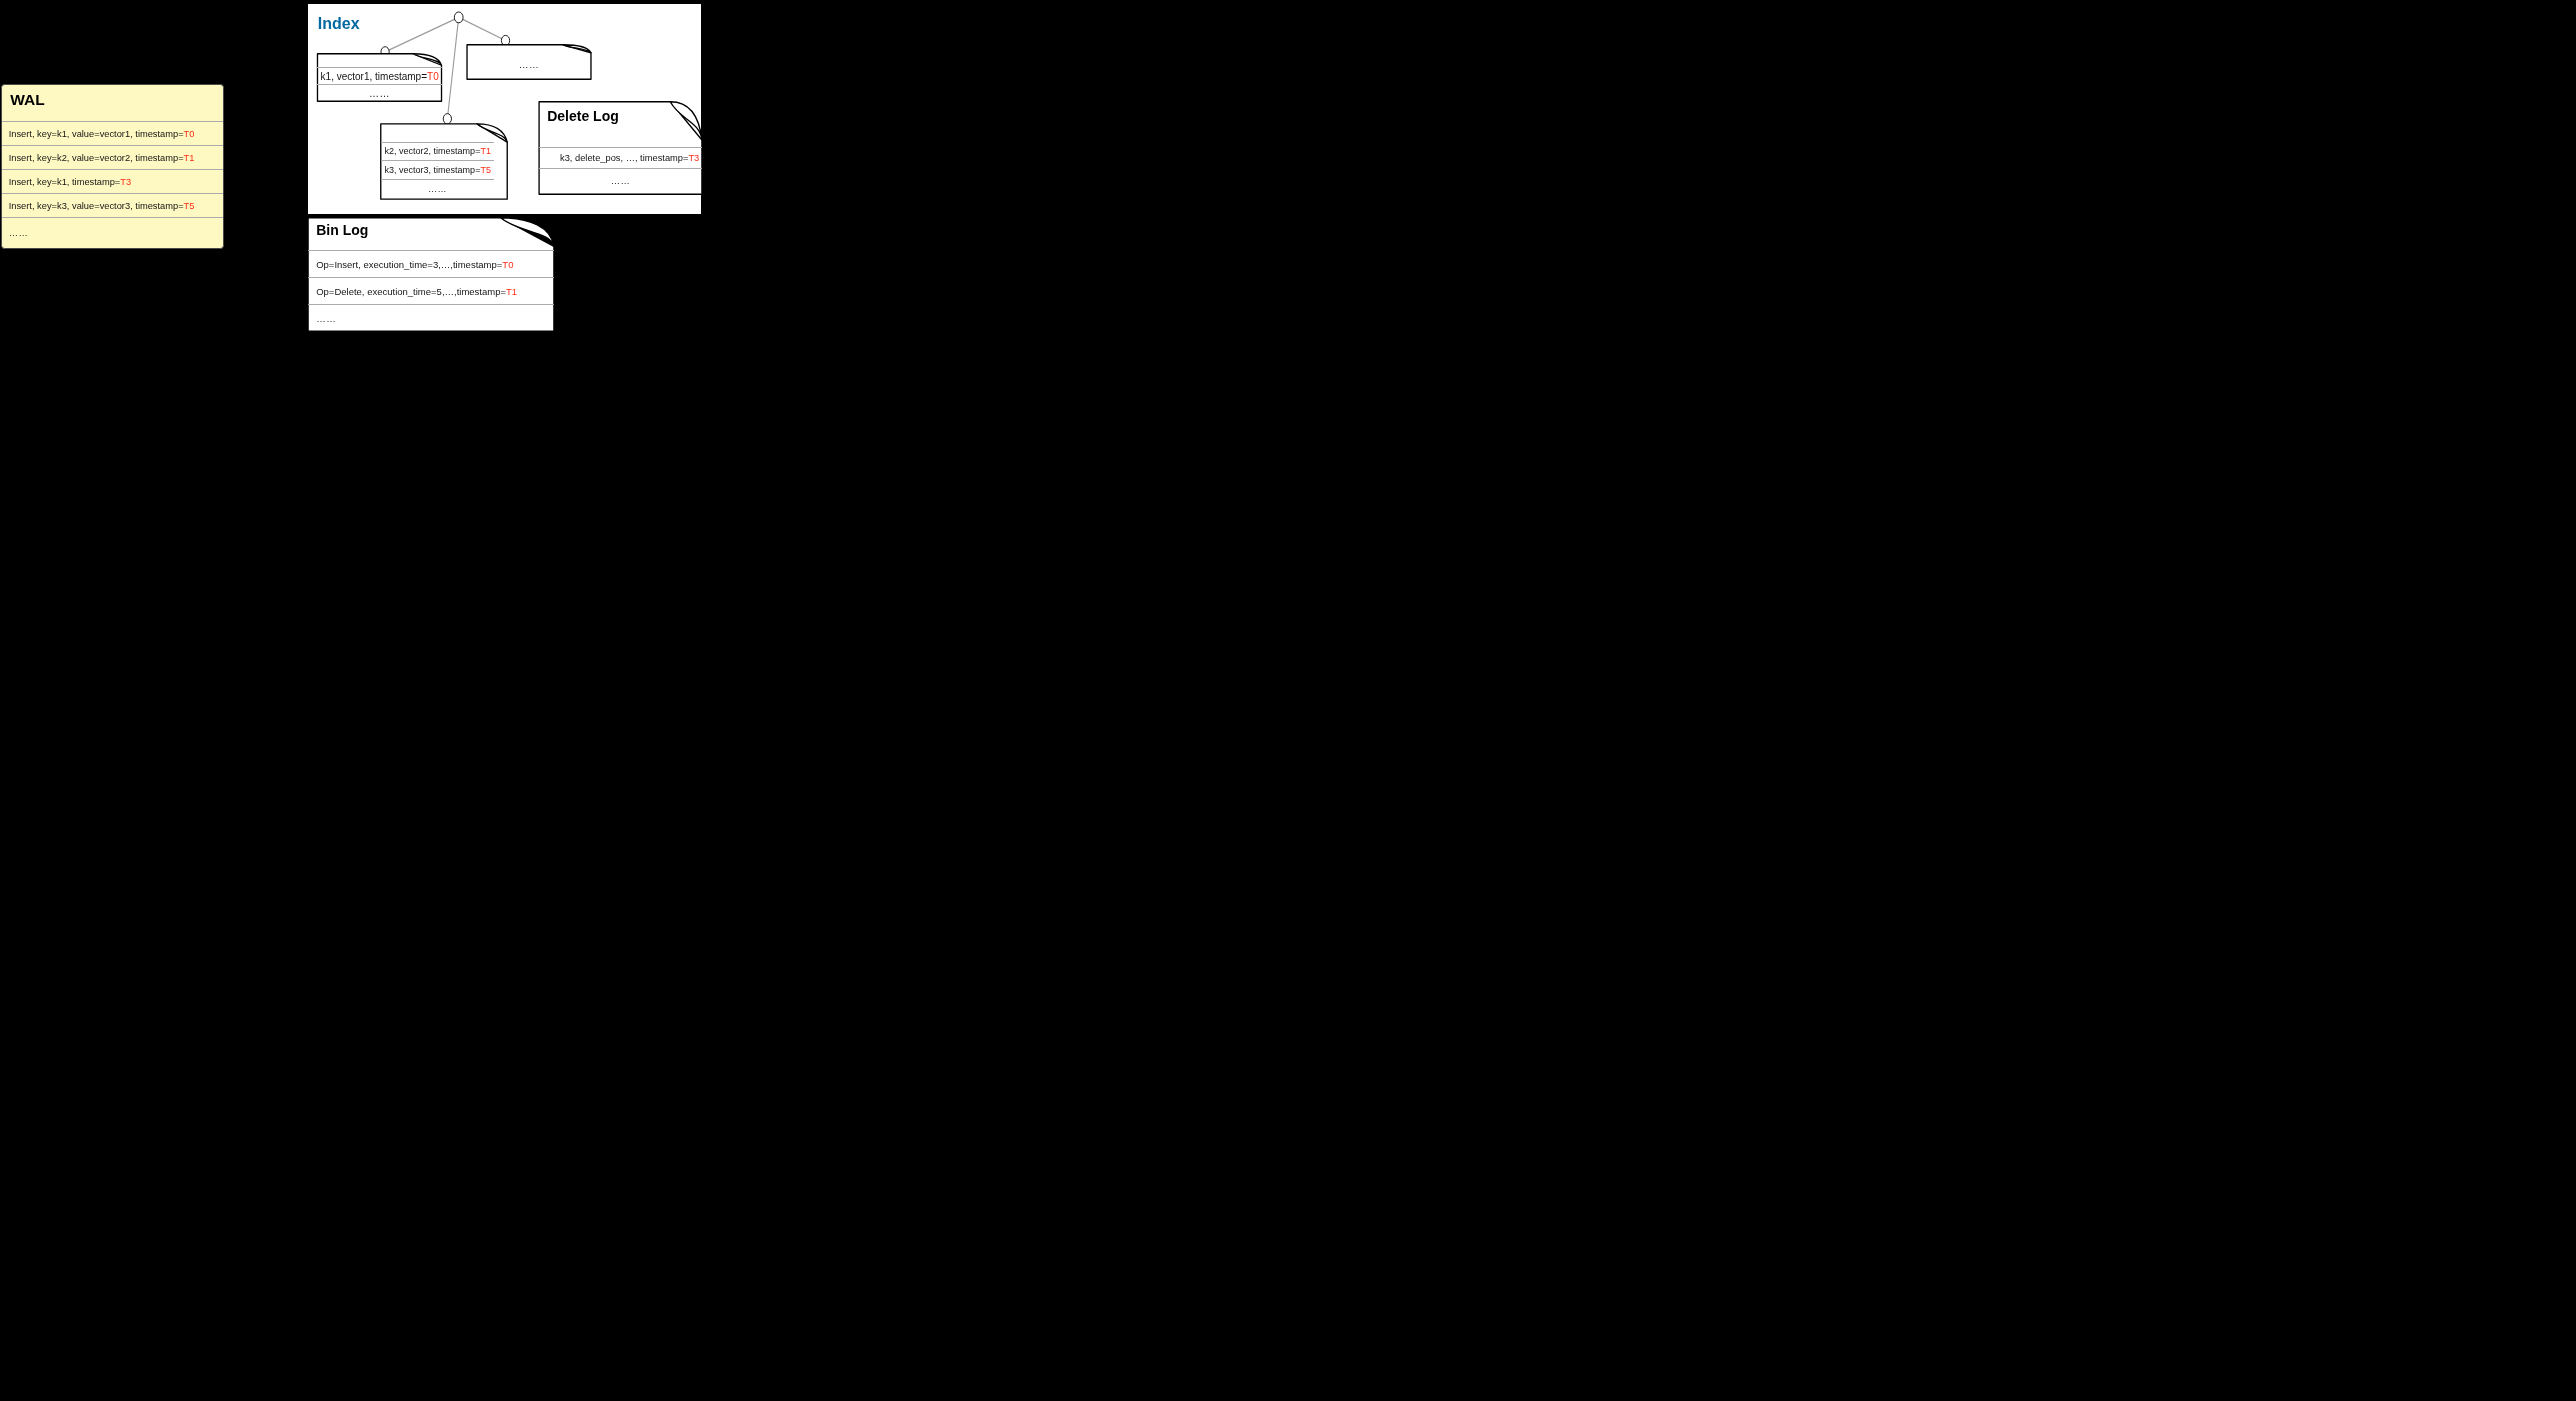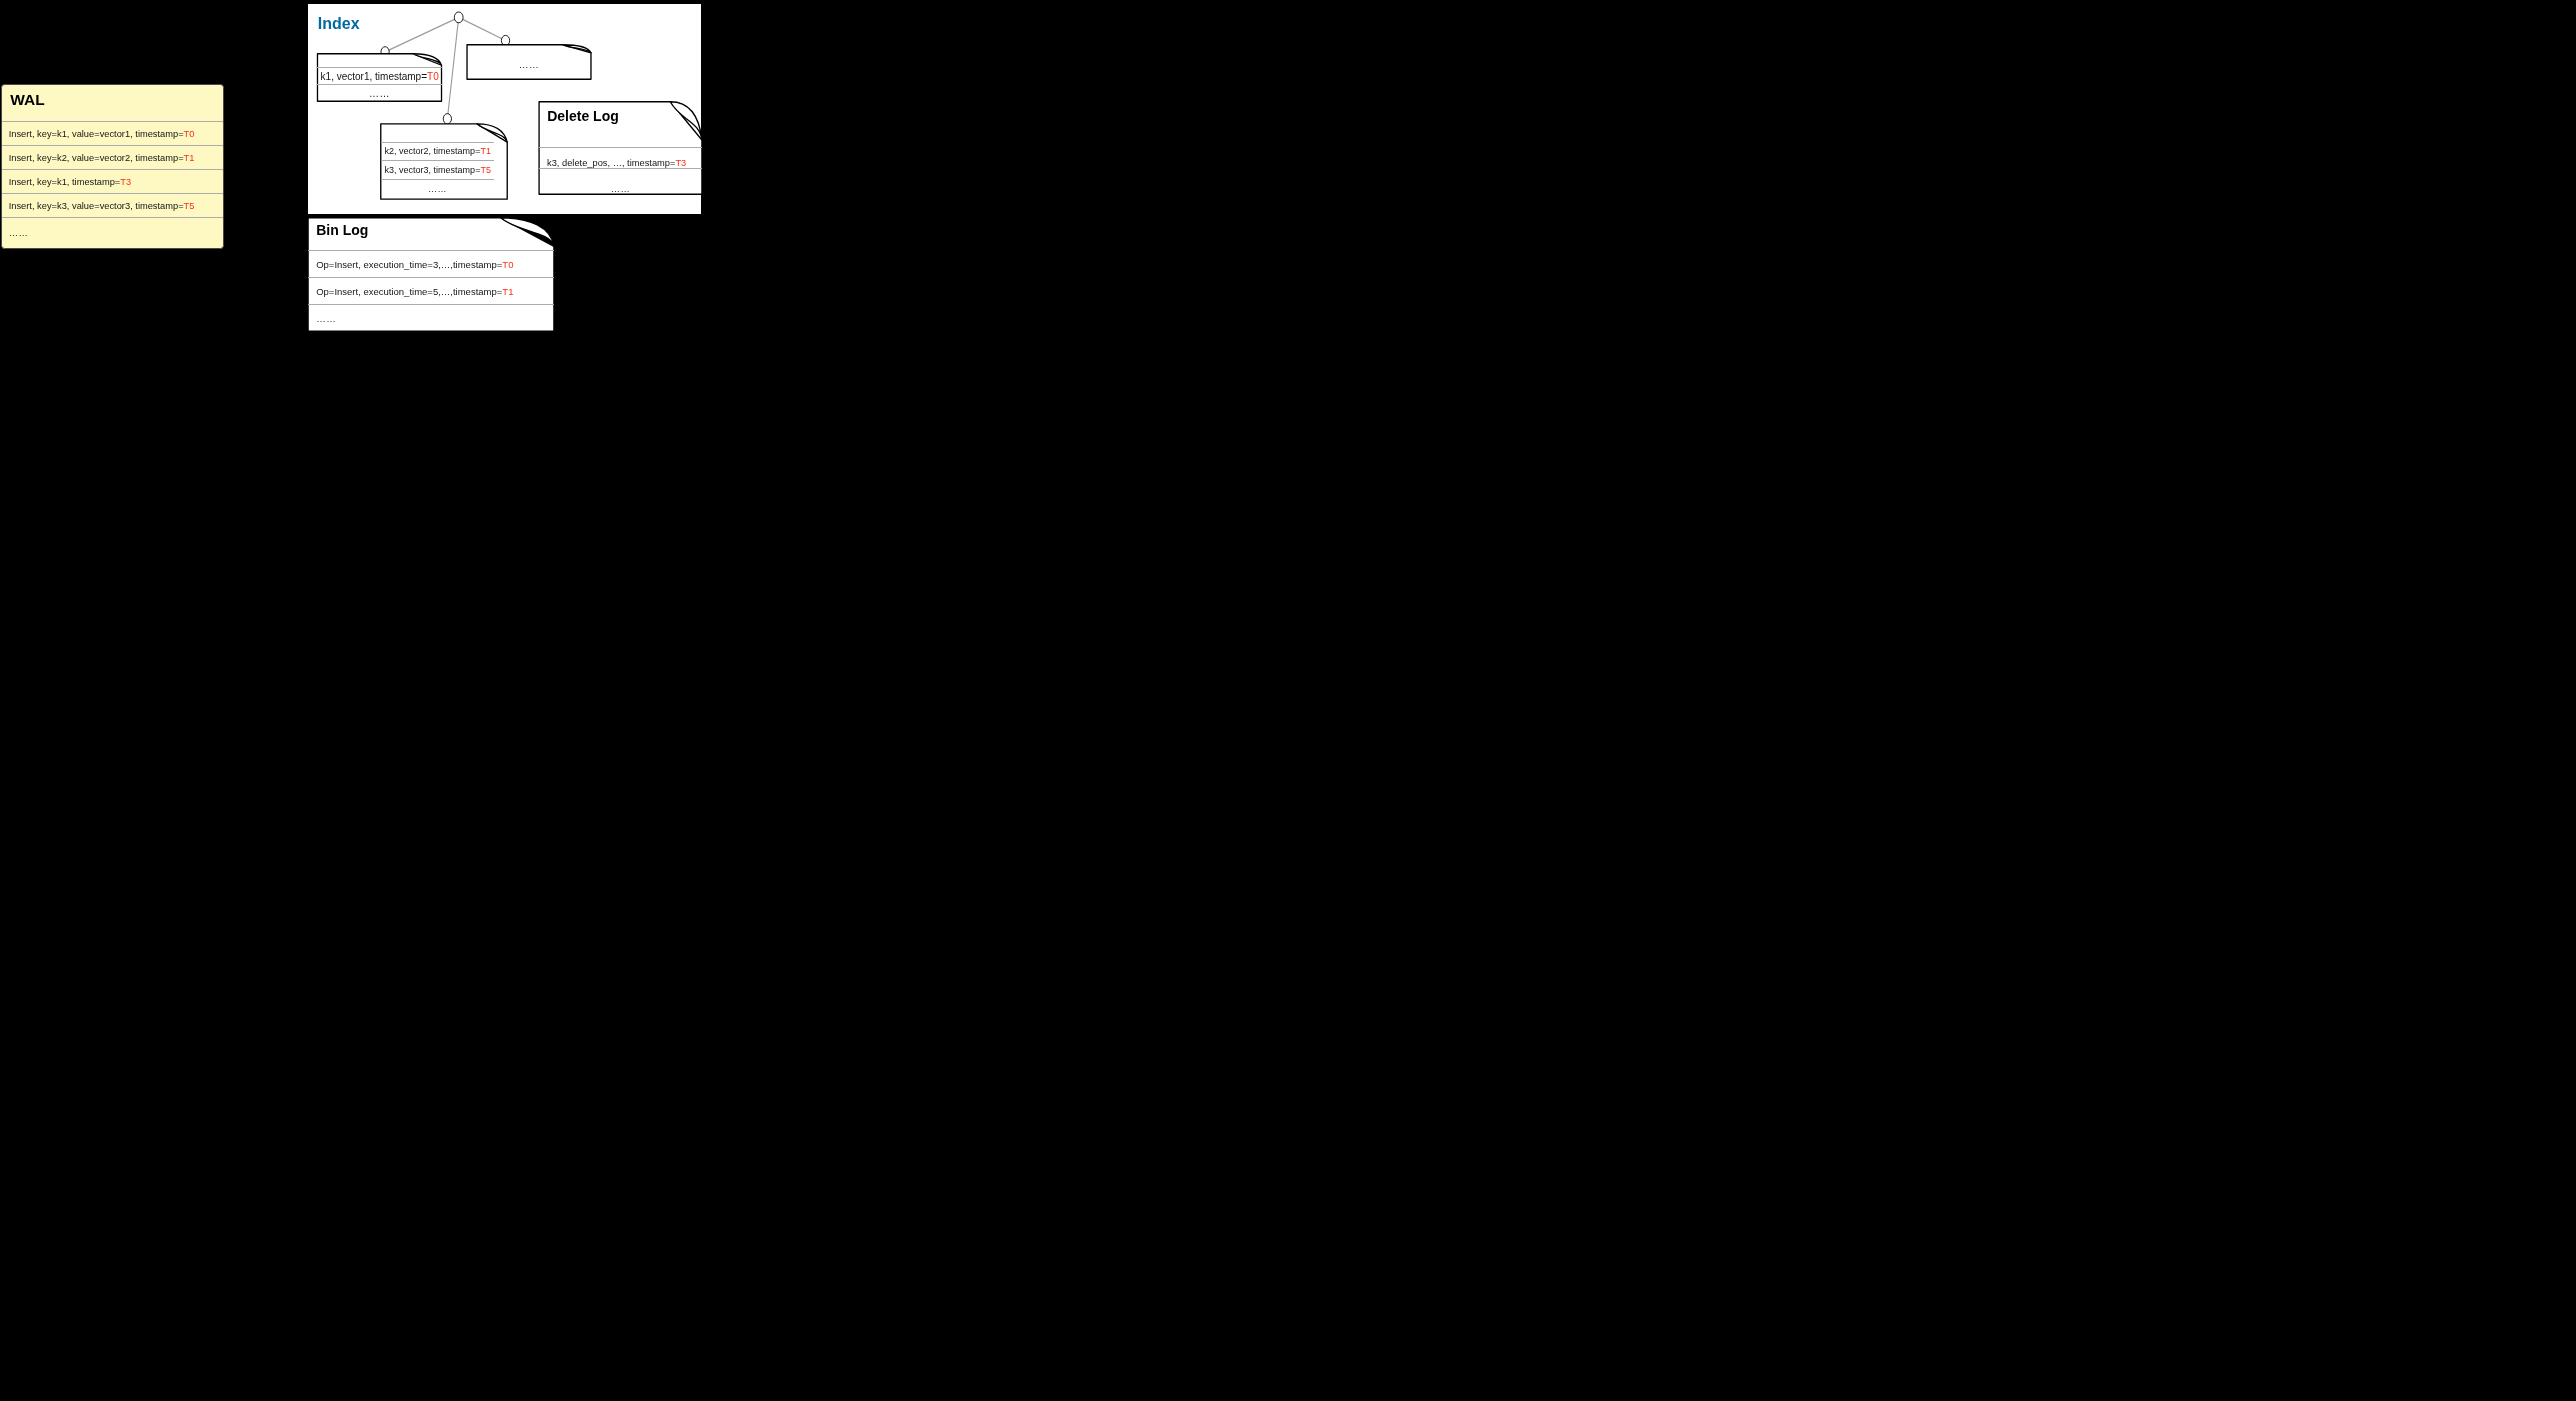--- a/index.html
+++ b/index.html
@@ -41,21 +41,21 @@
   .doc-k1 .row{height:17px;font-size:10px;}
   .doc-k1 .row:last-child{flex:1;}
   .doc-dots {left:466px;top:44px;width:126px;height:36px;}
   .doc-dots .row{flex:1;font-size:9.8px;padding-top:5.2px;}
   .doc-k2   {left:380px;top:123px;width:115px;height:77px;}
   .doc-k2 .spacer{height:18.5px;}
   .doc-k2 .row{height:18.5px;font-size:9px;}
   .doc-k2 .row:last-child{flex:1;}
   .doc-del  {left:529px;top:101px;width:165px;height:94px;margin-left:9px;}
   .doc-del .spacer{height:46px;}
-  .doc-del .row{height:20.6px;font-size:9.3px;padding:0 8px;align-items:flex-end;}
+  .doc-del .row{height:20.6px;font-size:9.3px;padding:0 21px;}
   .doc-del .row:last-child{flex:1;}
   .doc-bin  {left:307px;top:217px;width:248px;height:115px;}
   .doc-bin .spacer{height:33px;}
   .doc-bin .row{height:27px;font-size:9.5px;padding:0 8.2px;}
   .doc-bin .row:last-child{flex:1;}
   .dots{letter-spacing:0.5px;}
 </style>
 </head>
 <body>
 
@@ -174,21 +174,21 @@
       <path d="M1.5,1.5 H377 L480.5,57 V222.5 H1.5 Z" fill="#ffffff" stroke="#000000" stroke-width="2.8" stroke-linejoin="round"></path>
       <path d="M377,1.5 C434,1.5 475,20 480.5,57 C475,29 406,28 377,1.5 Z" fill="#ffffff" stroke="#000000" stroke-width="2.8" stroke-linejoin="round"></path>
     </svg>
     <div class="body">
       <div class="spacer title-in" style="padding-top:5.2px;">Bin Log</div>
       <div class="row">
         <span>Op=Insert, execution_time=3,…,timestamp=</span>
           <span class="ts">T0</span>
       </div>
       <div class="row">
-        <span>Op=Insert, execution_time=5,…,timestamp=</span>
+        <span>Op=Delete, execution_time=5,…,timestamp=</span>
           <span class="ts">T1</span>
       </div>
       <div class="row">
         <span class="dots">……</span>
       </div>
     </div>
   </div>
 
 </div>
 

